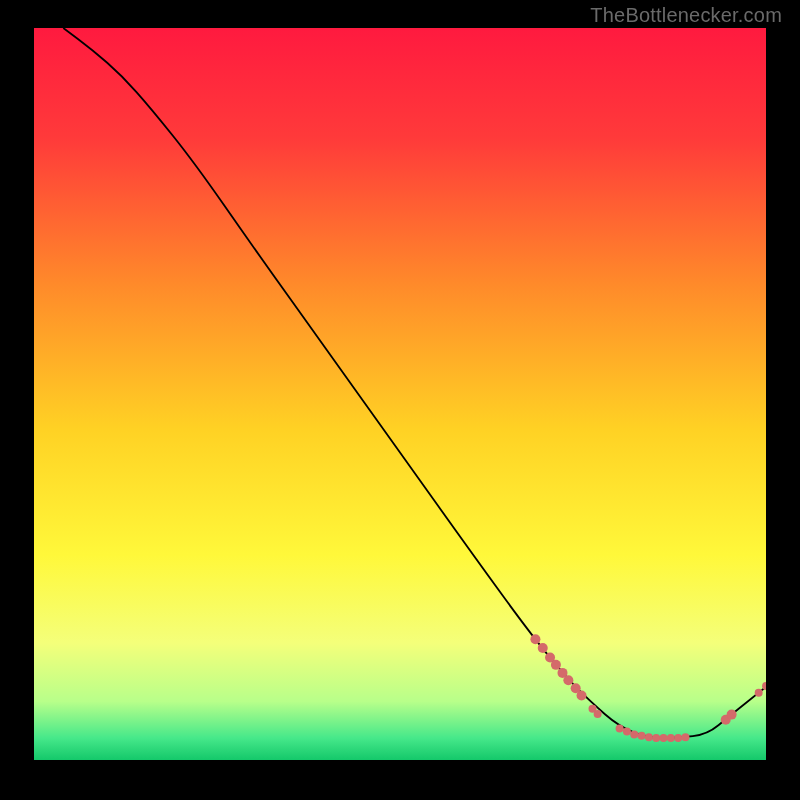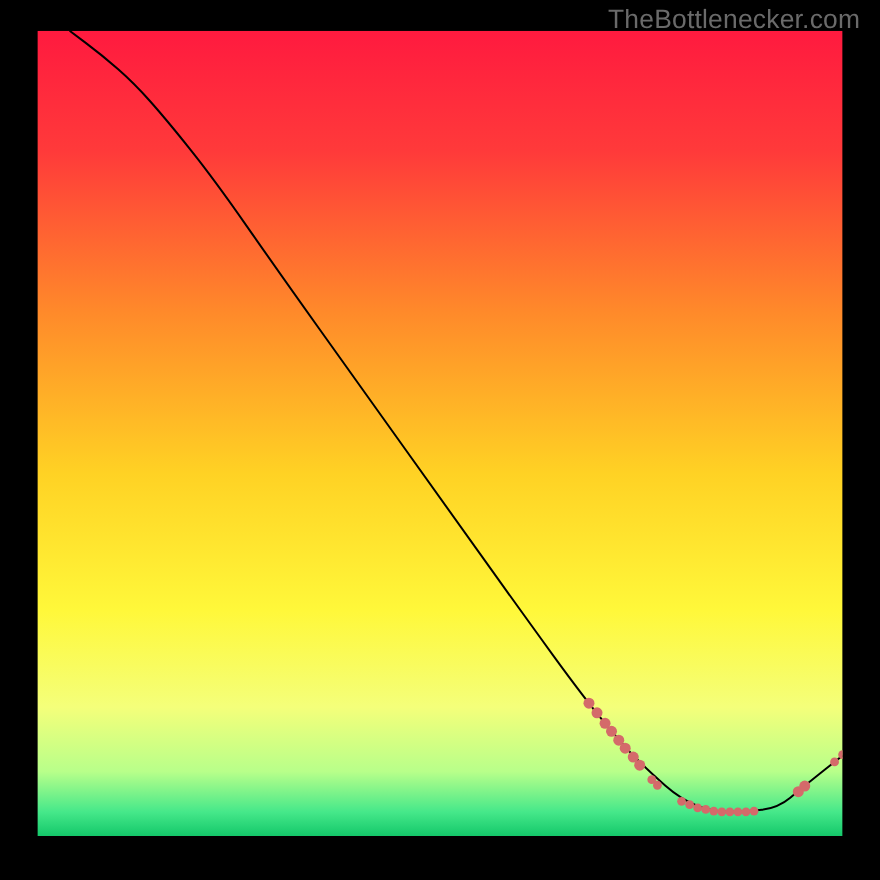--- a/index.html
+++ b/index.html
@@ -14,21 +14,21 @@
   .container {
     position: relative;
     width: 800px;
     height: 800px;
   }
   .attribution {
     position: absolute;
     top: 4px;
     right: 18px;
     color: #6a6a6a;
-    font-size: 24px;
+    font-size: 20px;
     font-weight: 400;
     letter-spacing: 0.2px;
     z-index: 5;
   }
   .plot-area {
     position: absolute;
     left: 34px;
     top: 28px;
     width: 732px;
     height: 732px;

